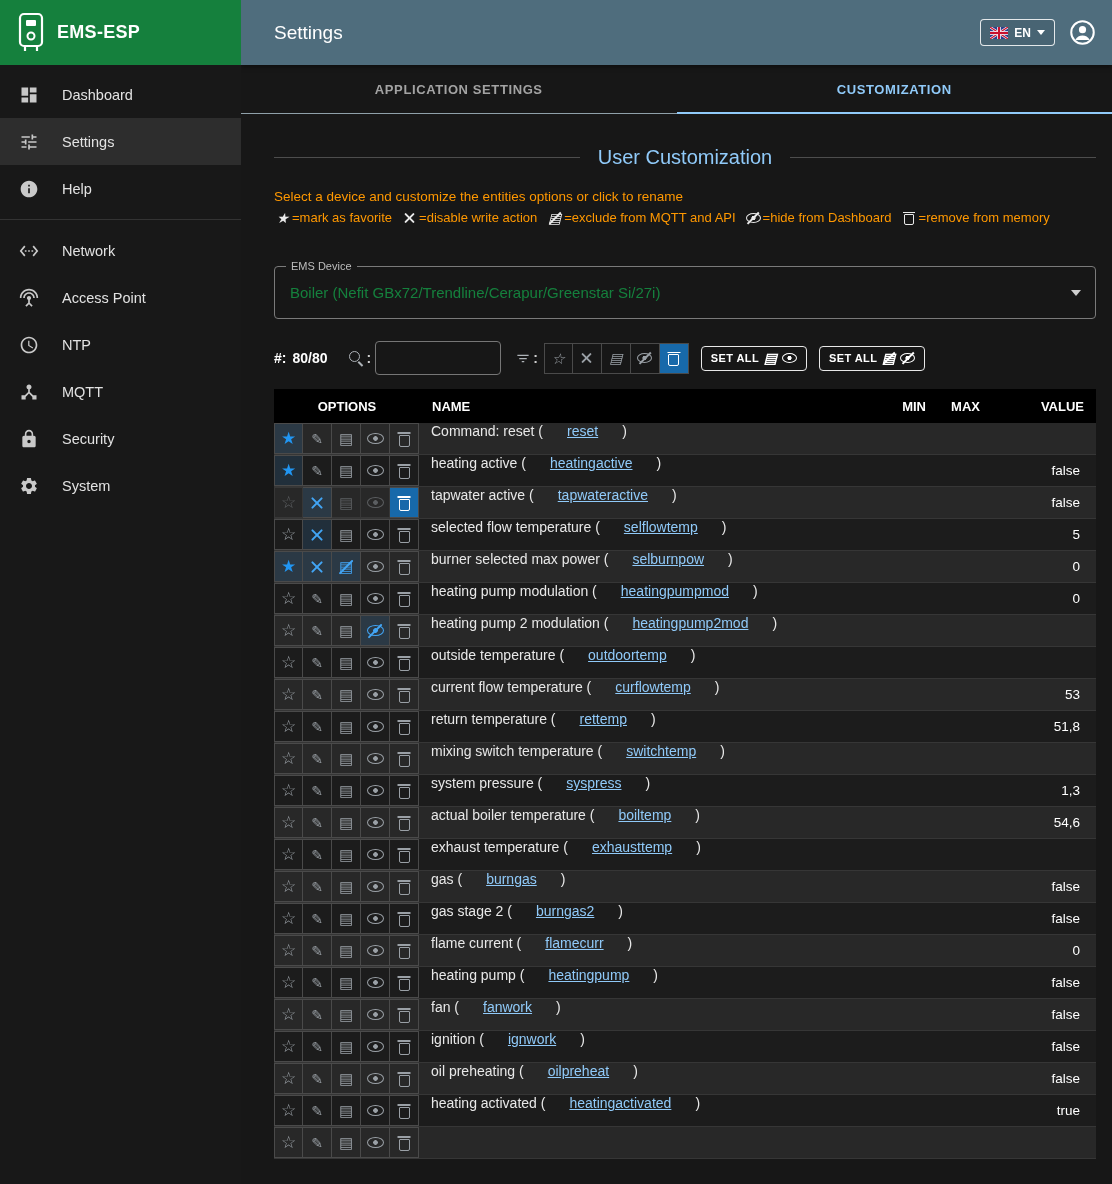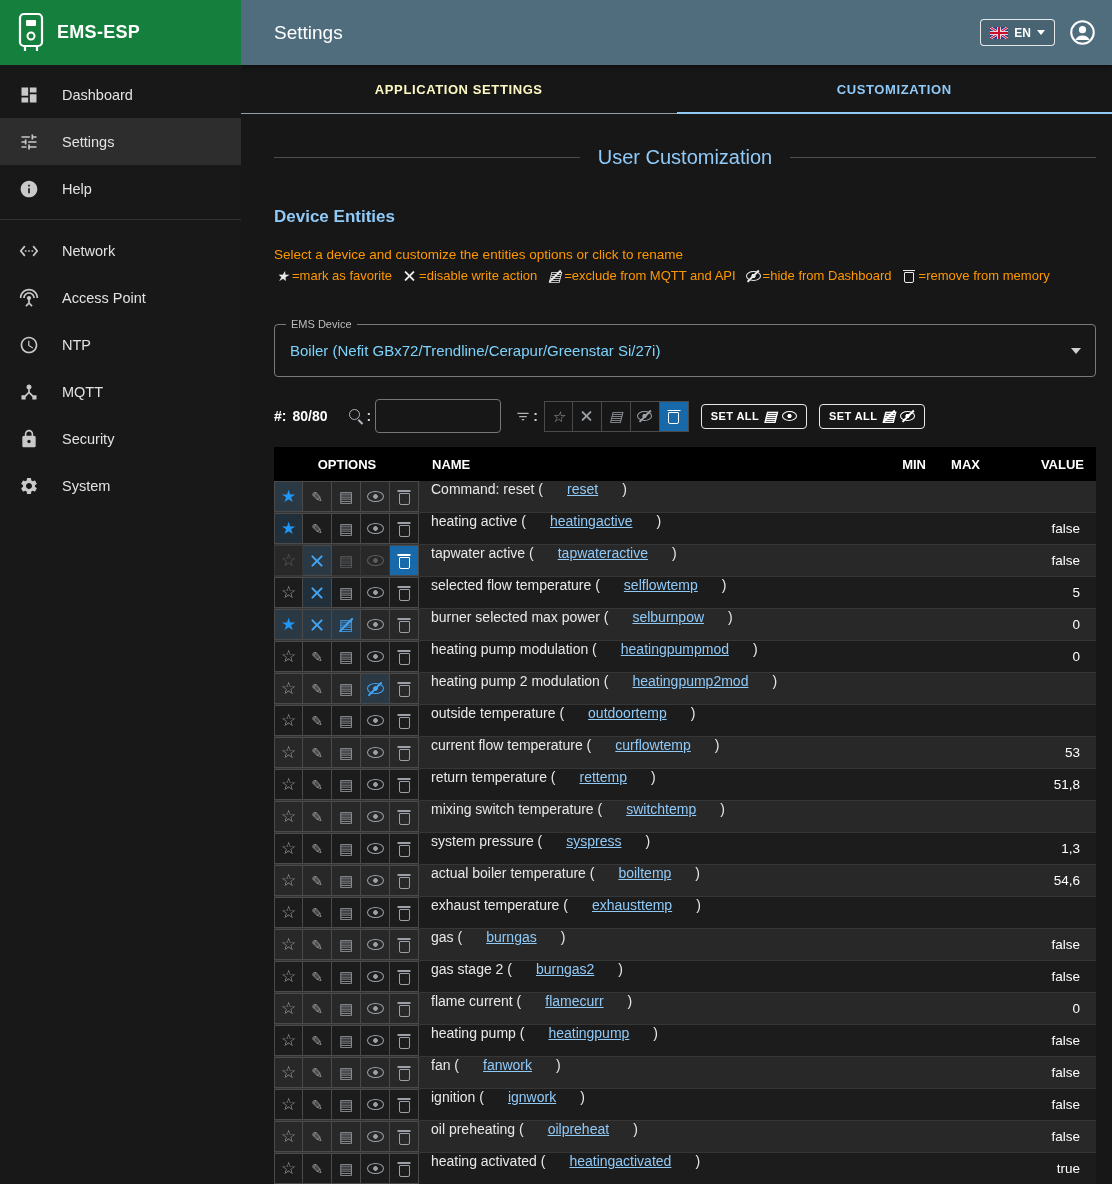--- a/index.html
+++ b/index.html
@@ -18,21 +18,21 @@
 
 
 .appbar{position:absolute;left:241px;top:0;width:871px;height:65px;background:var(--appbar,#4f6d7d);display:flex;align-items:center;padding:0 16px 0 33px;box-shadow:0 2px 5px rgba(0,0,0,.45);z-index:2;}
 .ab-title{color:#fff;font-size:19px;font-weight:500;flex:1;}
 .lang-btn{display:flex;align-items:center;gap:6px;height:27px;padding:0 9px;border:1px solid rgba(255,255,255,.85);border-radius:4px;color:#fff;font-size:12px;font-weight:bold;cursor:pointer;background:rgba(0,0,0,.08);}
 .caret{width:0;height:0;border-left:4px solid transparent;border-right:4px solid transparent;border-top:5px solid #fff;}
 .acct{margin-left:14px;width:27px;height:27px;cursor:pointer;}
 
 
 .tabs{position:absolute;left:241px;top:65px;width:871px;height:49px;display:flex;border-bottom:1px solid #8fa0a9;background:#171717;z-index:1;}
-.tab{flex:1;display:flex;align-items:center;justify-content:center;font-size:13px;font-weight:bold;letter-spacing:.6px;color:#fef9c3;cursor:pointer;}
+.tab{flex:1;display:flex;align-items:center;justify-content:center;font-size:13px;font-weight:bold;letter-spacing:.6px;color:#a3a3a3;cursor:pointer;}
 .tab.active{color:var(--accent,#90caf9);}
 .tab-ind{position:absolute;right:0;bottom:-1px;width:50%;height:2px;background:var(--accent,#90caf9);}
 
 
 .content{position:absolute;left:241px;top:114px;width:871px;height:1070px;padding:0 16px 0 33px;background:#171717;overflow:hidden;}
 .title-row{margin-top:32px;display:flex;align-items:center;gap:18px;justify-content:flex-end;}
 .title-row .line{flex:1;height:1px;background:#4d4d4d;}
 .page-title{color:var(--accent,#90caf9);font-size:20px;}
 .section-title{margin-top:38px;color:var(--accent,#90caf9);font-size:17px;font-weight:bold;}
 .hint{margin-top:20px;color:var(--warn,#ff9800);font-size:13.5px;}
@@ -49,21 +49,21 @@
 .lgi.tools::before{transform:rotate(45deg);}
 .lgi.tools::after{transform:rotate(-45deg);}
 .lgi.eye::before{content:"";display:block;width:13px;height:8px;border:1.4px solid currentColor;border-radius:50%;background:radial-gradient(circle,currentColor 1.8px,rgba(0,0,0,0) 2.4px);}
 .lgi.trash::before{content:"";display:block;width:8px;height:9px;border:1.3px solid currentColor;border-radius:1px 1px 2px 2px;margin-top:3px;}
 .lgi.trash::after{content:"";position:absolute;top:3px;left:50%;transform:translateX(-50%);width:12px;height:1.4px;background:currentColor;}
 .lgi.sl::after{content:"";position:absolute;left:50%;top:50%;width:16px;height:1.5px;background:currentColor;transform:translate(-50%,-50%) rotate(-45deg);}
 
 
 .select-box{position:relative;margin-top:40px;height:53px;border:1px solid #7a7a7a;border-radius:4px;display:flex;align-items:center;padding:0 40px 0 15px;cursor:pointer;}
 .select-label{position:absolute;top:-7px;left:11px;background:#171717;padding:0 5px;font-size:11px;color:#bdbdbd;}
-.select-value{color:#7dd3fc;font-size:15px;}
+.select-value{color:#15803d;font-size:15px;}
 .select-caret{position:absolute;right:14px;top:50%;transform:translateY(-50%);width:0;height:0;border-left:5px solid transparent;border-right:5px solid transparent;border-top:6px solid #cfcfcf;}
 
 
 .toolbar{margin-top:22px;display:flex;align-items:center;}
 .tb-count{color:#fff;font-weight:bold;font-size:14px;}
 .tb-num{color:#fff;font-weight:bold;font-size:14px;margin:0 20px 0 6px;}
 .mag{position:relative;width:17px;height:17px;display:inline-block;}
 .mag::before{content:"";position:absolute;left:1px;top:1px;width:9px;height:9px;border:1.8px solid #aeb3b8;border-radius:50%;}
 .mag::after{content:"";position:absolute;left:11px;top:11px;width:6px;height:1.8px;background:#aeb3b8;transform:rotate(45deg);transform-origin:0 0;}
 .colon{color:#cfcfcf;font-size:14px;font-weight:bold;margin:0 4px 0 2px;}
@@ -233,21 +233,20 @@
 </div>
 
 <div class="content">
 
   <div class="title-row">
     <span class="line"></span>
     <span class="page-title">User Customization</span>
     <span class="line"></span>
   </div>
 
-  <div class="section-title">Device Entities</div>
   <div class="hint">Select a device and customize the entities options or click to rename</div>
 
   <div class="legend">
     <span class="li">
         <i class="lgi star"></i>
         <span>=mark as favorite</span>
       </span>
     <span class="li">
         <i class="lgi tools"></i>
         <span>=disable write action</span>

